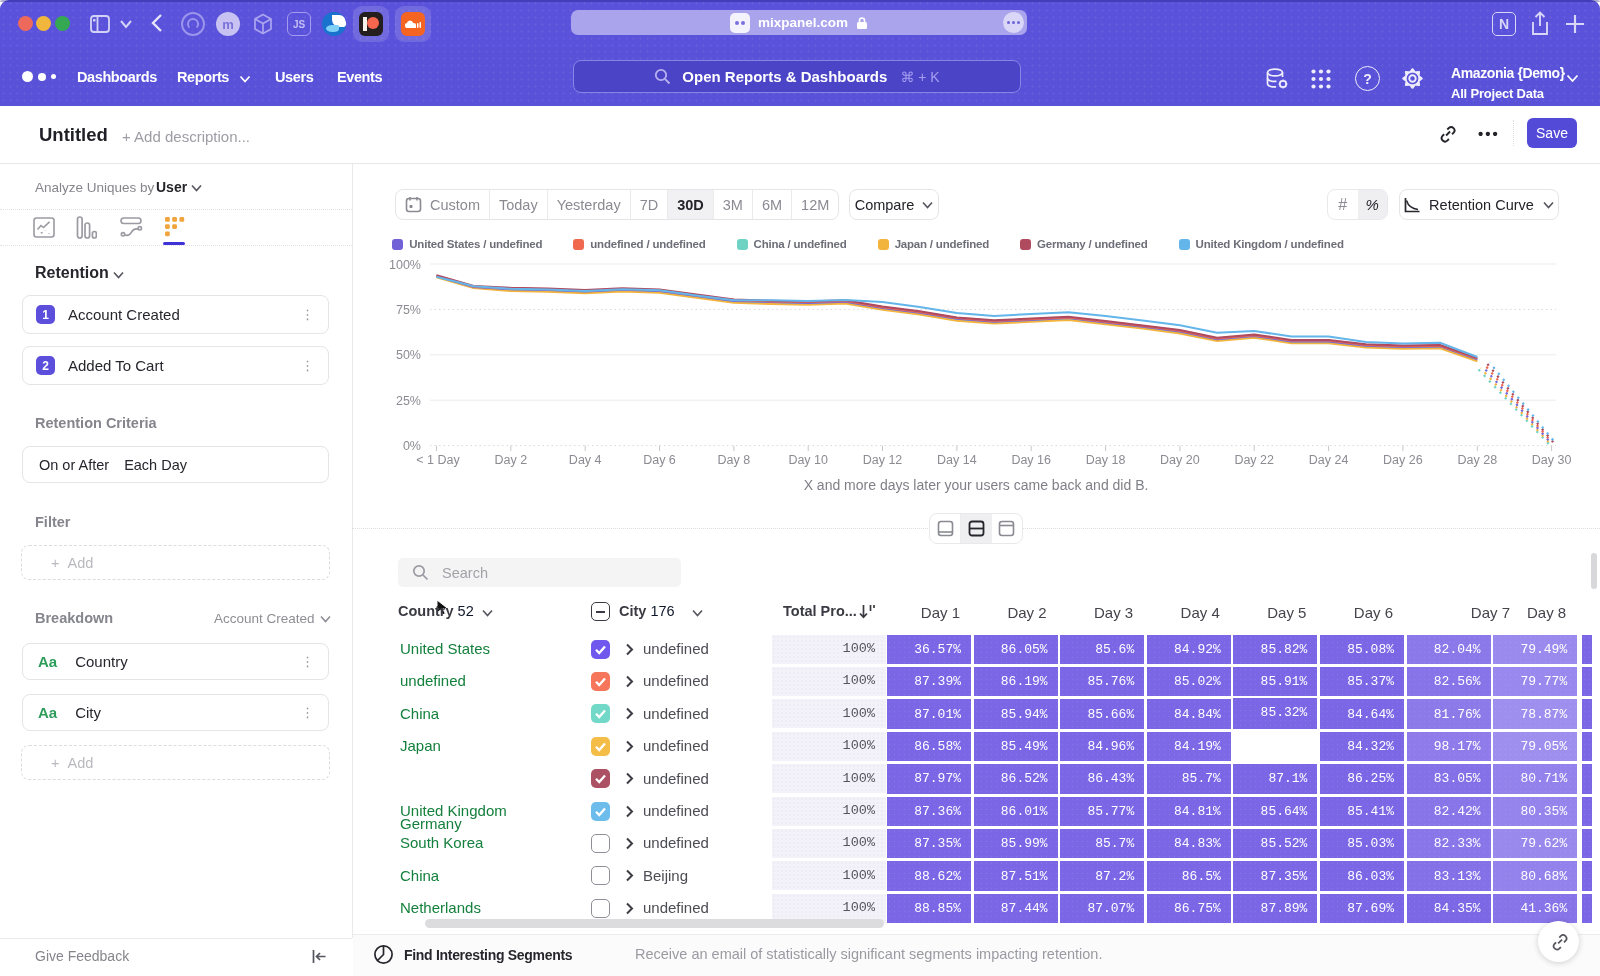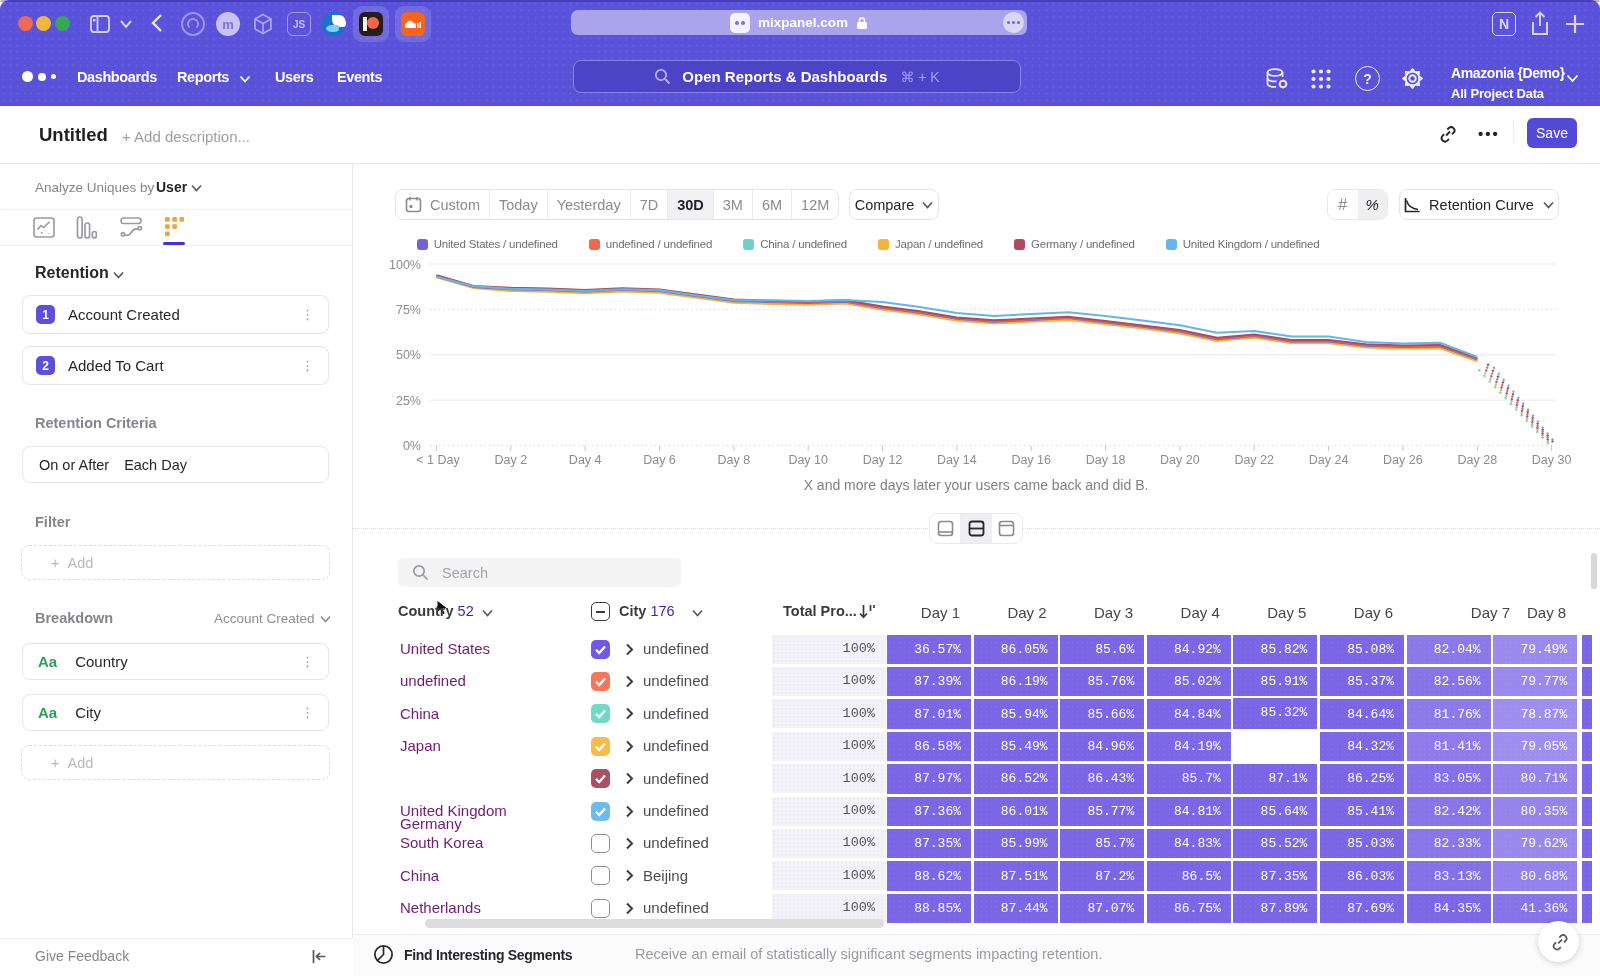--- a/index.html
+++ b/index.html
@@ -36,29 +36,29 @@
 
 .seg { position:absolute; left:395px; top:189px; height:31px; border:1px solid #e5e5e8; border-radius:8px;
   display:flex; align-items:center; background:#fff; color:#8a8a92; font-size:14.5px; }
 .seg .it { padding:0 9px; height:29px; display:flex; align-items:center; border-right:1px solid #ebebee; }
 .seg .it:last-child { border-right:none; }
 .seg .active { background:#f1f0f3; color:#23232a; font-weight:700; }
 .btn { position:absolute; height:31px; border:1px solid #e5e5e8; border-radius:8px; background:#fff;
   display:flex; align-items:center; justify-content:center; font-size:14.5px; color:#23232a; }
 
 #legend { position:absolute; left:352px; top:238px; width:1032px; display:flex; justify-content:center; gap:31px;
-  color:#6e6e78; font-size:11.5px; letter-spacing:-0.2px; }
+  color:#6e6e78; font-size:11.5px; letter-spacing:-0.2px;font-weight:bold; }
 #legend .li { display:flex; align-items:center; gap:6px; }
 #legend .sw { width:11px; height:11px; border-radius:3px; }
 
 #searchbox { position:absolute; left:398px; top:558px; width:283px; height:29px; background:#f4f4f5; border-radius:5px;
   display:flex; align-items:center; color:#a2a2aa; font-size:14.5px; }
 .hname { position:absolute; top:603px; font-size:14.5px; font-weight:700; color:#3a3a42; }
-.gray { color:#4c1d95; font-weight:400; }
-.rowname { position:absolute; left:400px; color:#701a75; font-size:15px; }
+.gray { color:#0f172a; font-weight:400; }
+.rowname { position:absolute; left:400px; color:#15803d; font-size:15px; }
 .cb { position:absolute; left:591px; width:19px; height:19px; border-radius:5px; }
 .cb.empty { background:#fff; border:1.5px solid #8f8f98; }
 .cityval { position:absolute; left:643px; color:#4c4c55; font-size:15px; }
 .totbg { position:absolute; left:772px; width:114px; height:29px; background:#f3f2f8;
   background-image:radial-gradient(rgba(120,110,200,0.05) 0.9px, transparent 1px); background-size:4px 4px; }
 .totval { position:absolute; font-family:"Liberation Mono", monospace; font-size:13.5px; color:#55555e; left:772px; width:103px; text-align:right; }
 .cell { position:absolute; width:84px; height:29.5px; display:flex; align-items:center; justify-content:flex-end;
   padding-right:10px; font-family:"Liberation Mono", monospace; font-size:13px; color:#fff;
   background-image:radial-gradient(rgba(255,255,255,0.10) 0.8px, transparent 1px); background-size:5px 5px; }
 .dayhead { position:absolute; top:604px; width:84px; text-align:right; padding-right:11px; font-size:15px; color:#44444c; }
@@ -484,21 +484,21 @@
   </svg>
 <div class="cityval" style="top:737.2px">undefined</div>
 <div class="totbg" style="top:731.7px"></div>
 <div class="totval" style="top:738.2px">100%</div>
 <div class="cell" style="left:887.0px;top:731.7px;background-color:#7b66e5">86.58%</div>
 <div class="cell" style="left:973.6px;top:731.7px;background-color:#7b66e5">85.49%</div>
 <div class="cell" style="left:1060.2px;top:731.7px;background-color:#7b66e5">84.96%</div>
 <div class="cell" style="left:1146.8px;top:731.7px;background-color:#7d68e6">84.19%</div>
 <div class="cell" style="left:1233.4px;top:698px;background-color:#7b66e5">85.32%</div>
 <div class="cell" style="left:1320.0px;top:731.7px;background-color:#7c67e5">84.32%</div>
-<div class="cell" style="left:1406.6px;top:731.7px;background-color:#8f7cea">81.41%</div>
+<div class="cell" style="left:1406.6px;top:731.7px;background-color:#8f7cea">98.17%</div>
 <div class="cell" style="left:1493.2px;top:731.7px;background-color:#9e8eee">79.05%</div>
 <div class="cell" style="left:1581.5px;top:731.7px;width:8px;background-color:#7b66e5"></div>
 <div class="rowname" style="top:815px">Germany</div>
 <div class="cb" style="top:769.1px;background:#ac5163"><svg width="19" height="19" viewBox="0 0 19 19" fill="none" stroke="#fff" stroke-width="2.3">
       <path d="M5 9.8 L8.2 13 L14 6.4"></path>
     </svg></div>
 <svg class="abs" style="left:625px;top:772.1px" width="9" height="13" viewBox="0 0 9 13" fill="none" stroke="#3c3c44" stroke-width="2">
     <path d="M2 1.5 L7 6.5 L2 11.5"></path>
   </svg>
 <div class="cityval" style="top:769.6px">undefined</div>

